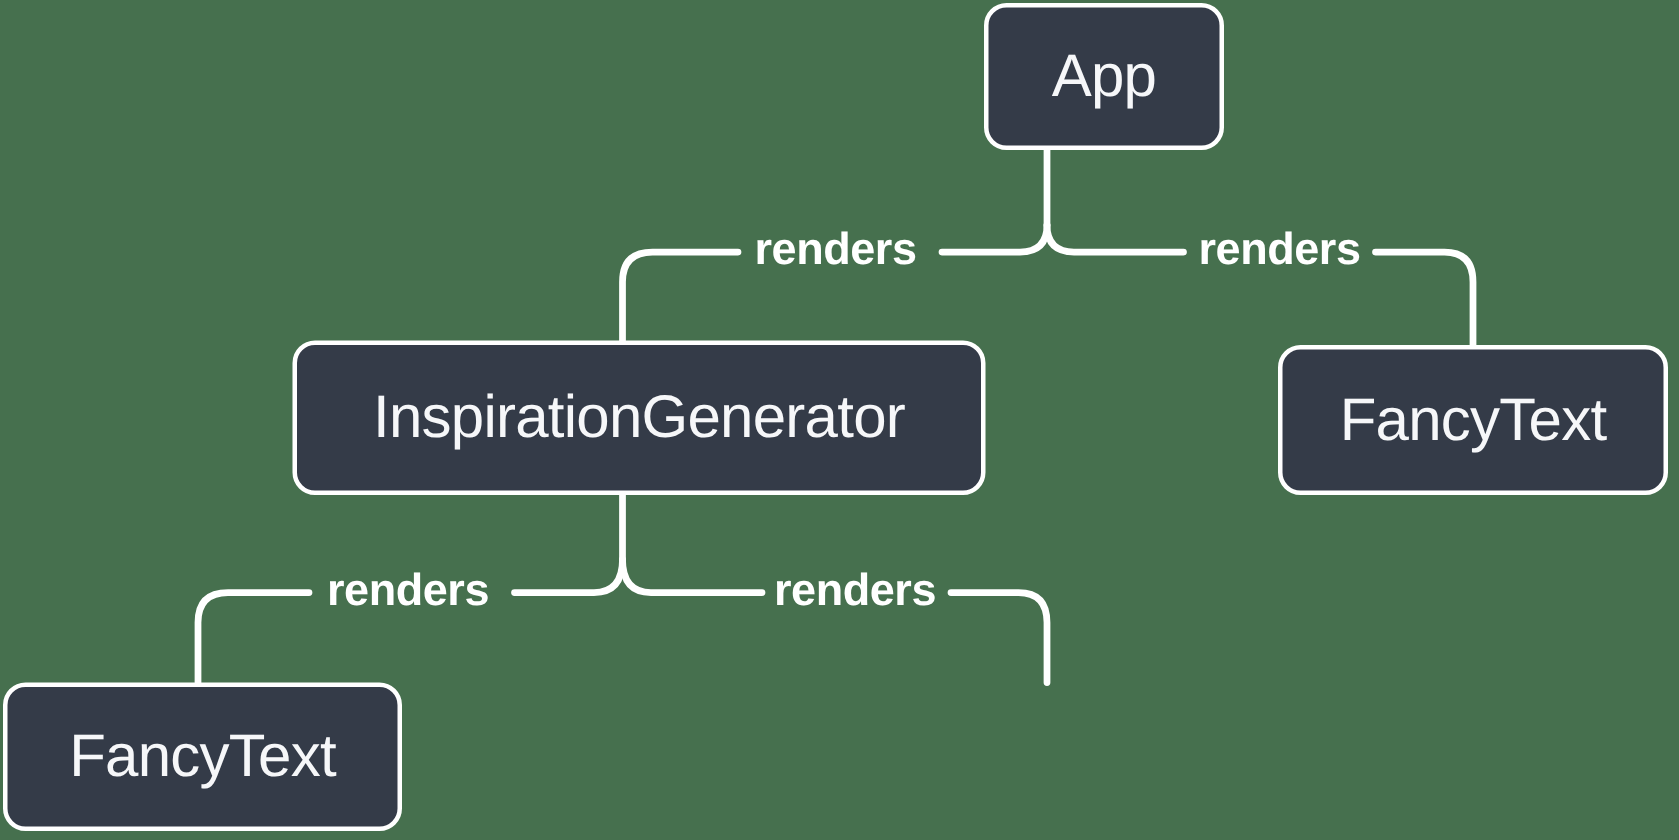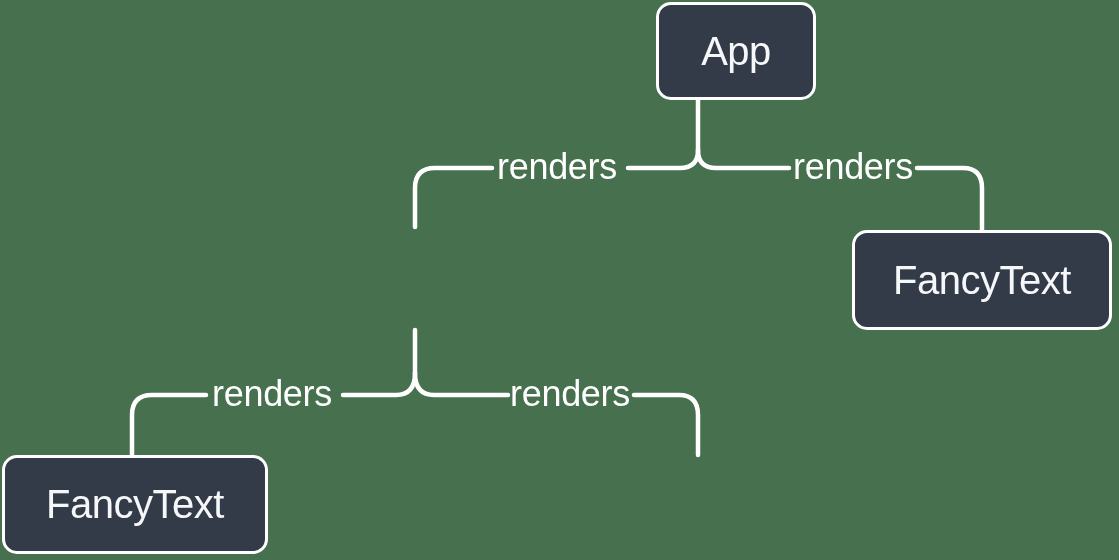--- a/index.html
+++ b/index.html
@@ -52,22 +52,22 @@
   }
   .node-app                  { left: 656px; top: 2px;   width: 160px; height: 98px;  }
   .node-inspiration          { left: 195px; top: 227px; width: 462px; height: 103px; }
   .node-fancytext-top        { left: 852px; top: 230px; width: 260px; height: 100px; }
   .node-fancytext-bottom     { left: 2px;   top: 455px; width: 266px; height: 99px;  }
   .node-copyright            { left: 568px; top: 455px; width: 265px; height: 102px; }
   .edge-label {
     position: absolute;
     transform: translate(-50%, -50%);
     color: var(--edge-color);
-    font-size: 36px;
-    font-weight: 400;
+    font-size: 30px;
+    font-weight: 700;
     letter-spacing: -0.3px;
     white-space: nowrap;
   }
   .edge-label-1 { left: 557px; top: 167px; }
   .edge-label-2 { left: 853px; top: 167px; }
   .edge-label-3 { left: 272px; top: 394px; }
   .edge-label-4 { left: 570px; top: 394px; }
 </style>
 </head>
 <body>
@@ -92,20 +92,21 @@
       <path d="M 206 395 L 152 395 Q 132 395 132 415 L 132 455"></path>
     </g>
     <g>
       <path d="M 415 373 Q 415 395 434 395 L 508 395"></path>
       <path d="M 634 395 L 679 395 Q 698 395 698 415 L 698 455"></path>
     </g>
   </svg>
 
   <div class="node node-app">App</div>
 
+  <div class="node node-inspiration">InspirationGenerator</div>
 
   <div class="node node-fancytext-top">FancyText</div>
 
   <div class="node node-fancytext-bottom">FancyText</div>
 
 
   <div class="edge-label edge-label-1">renders</div>
 
   <div class="edge-label edge-label-2">renders</div>
 

